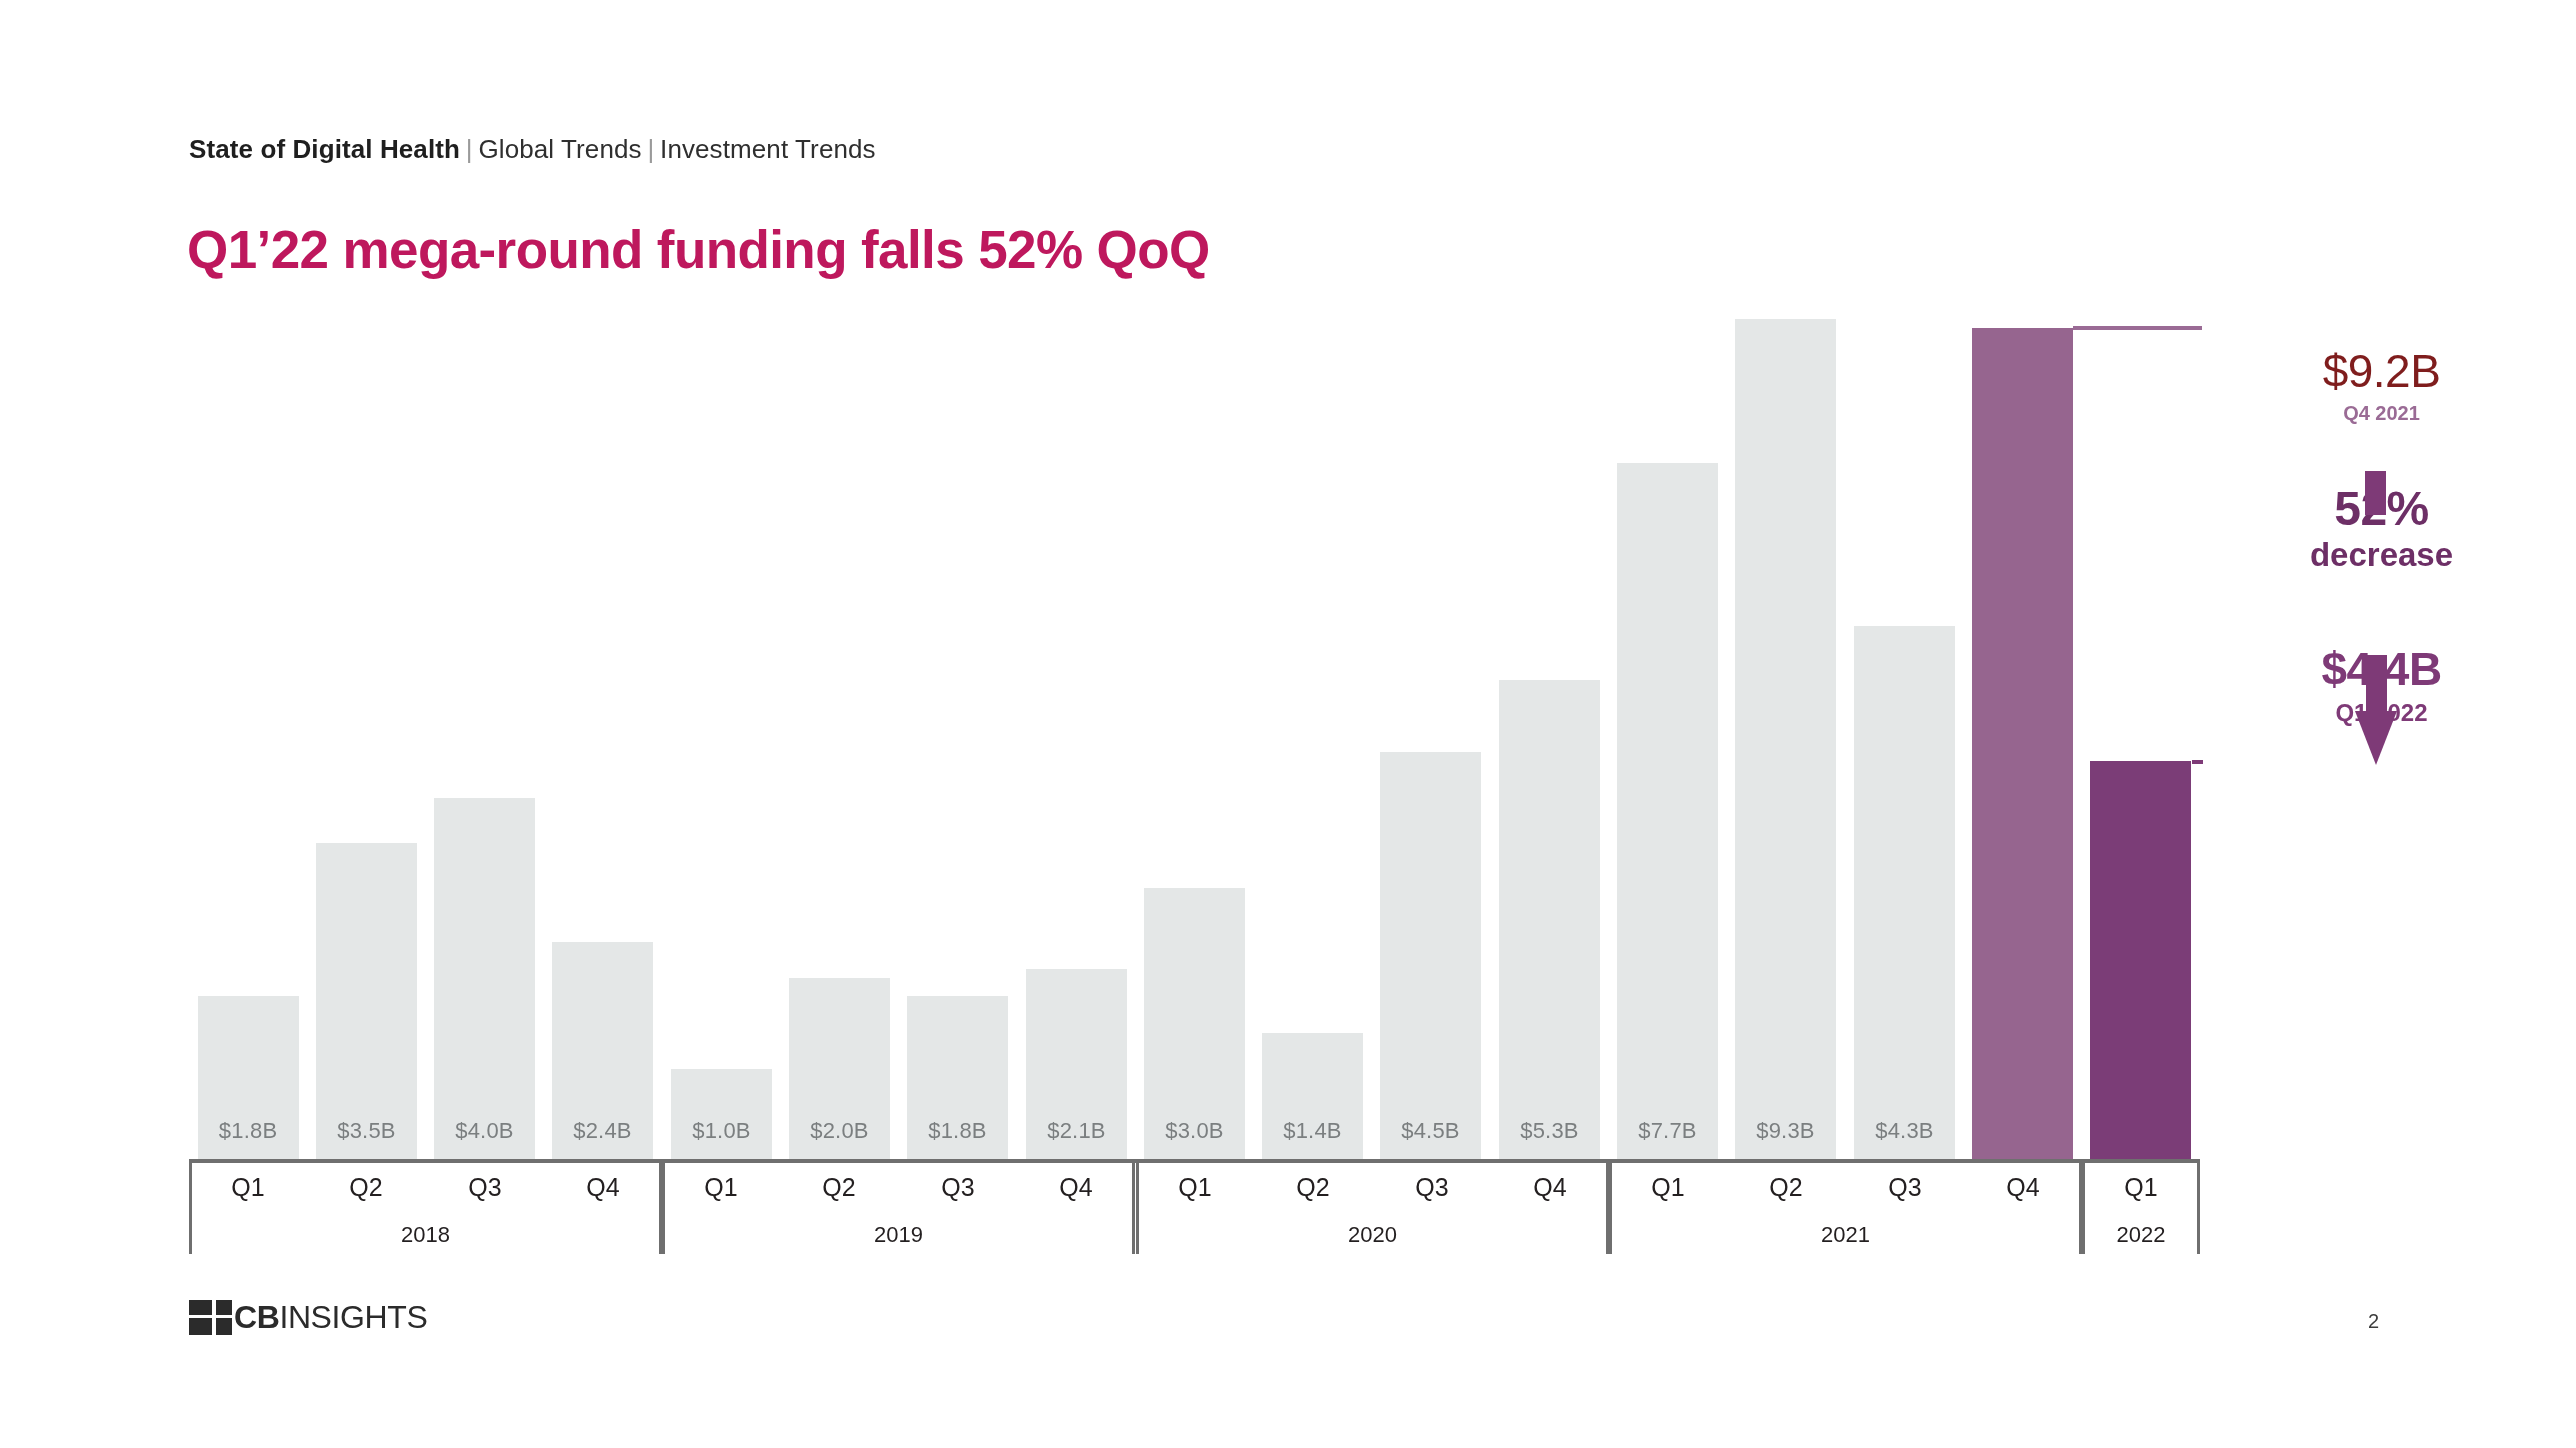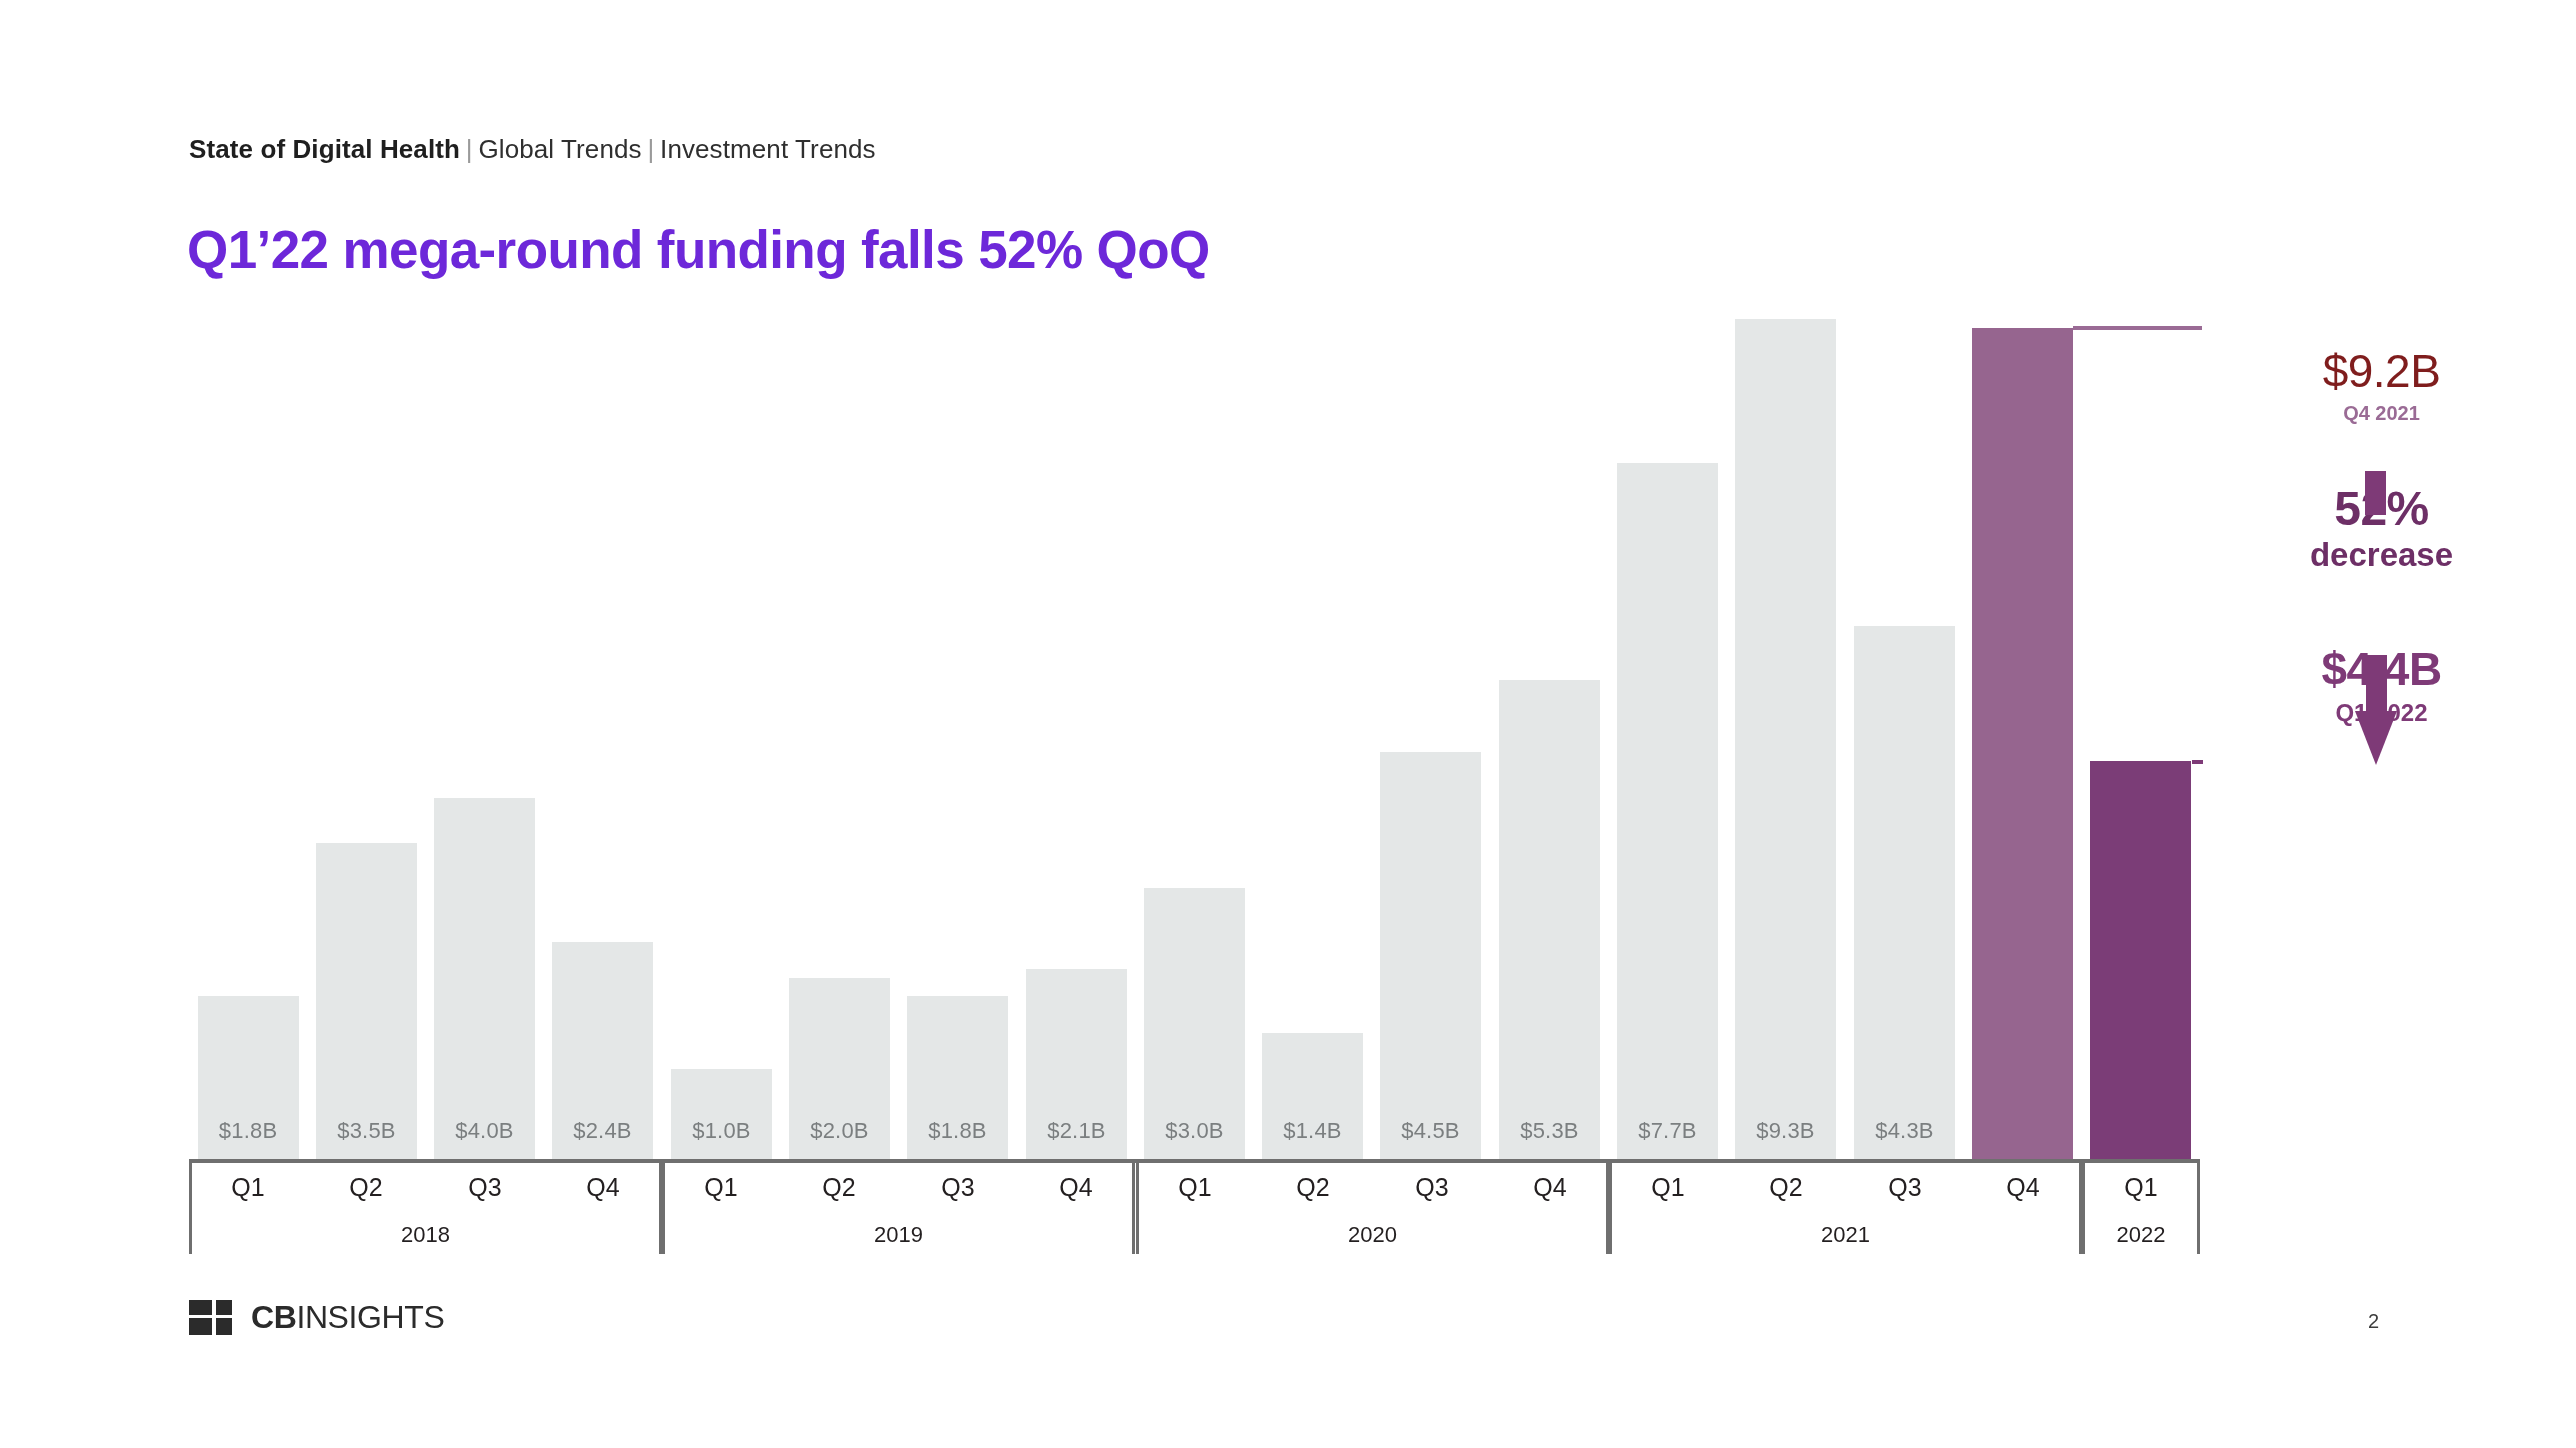--- a/index.html
+++ b/index.html
@@ -32,21 +32,21 @@
   .breadcrumb .crumb-strong { font-weight: 700; color: #1f1f1f; }
   .breadcrumb .crumb-plain  { font-weight: 400; color: #2f2f2f; }
   .breadcrumb .crumb-sep    { color: #9a9a9a; font-weight: 400; padding: 0 5.8px; }
 
   .slide-title {
     position: absolute;
     left: 187px;
     top: 183px;
     font-size: 53px;
     font-weight: 700;
-    color: #6d28d9;
+    color: #be185d;
     letter-spacing: -0.6px;
     white-space: nowrap;
   }
 
   
   
   .plot {
     position: absolute;
     left: 189px;
     top: 319px;
@@ -214,21 +214,21 @@
     border-top: 54px solid #7e3a77;
   }
 
   
   .footer-logo {
     position: absolute;
     left: 189px;
     top: 1299px;
     display: flex;
     align-items: center;
-    gap: 20px;
+    gap: 3px;
   }
   .logo-mark {
     position: relative;
     width: 42px;
     height: 35px;
   }
   .logo-mark i {
     position: absolute;
     background: #2b2b2b;
     display: block;

